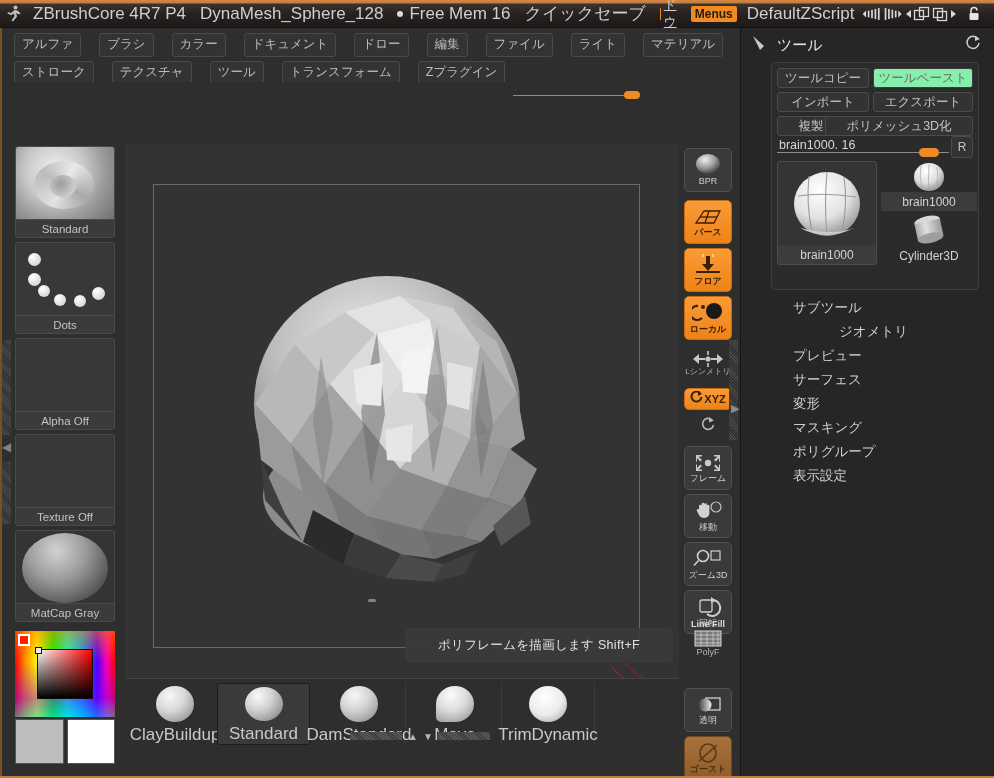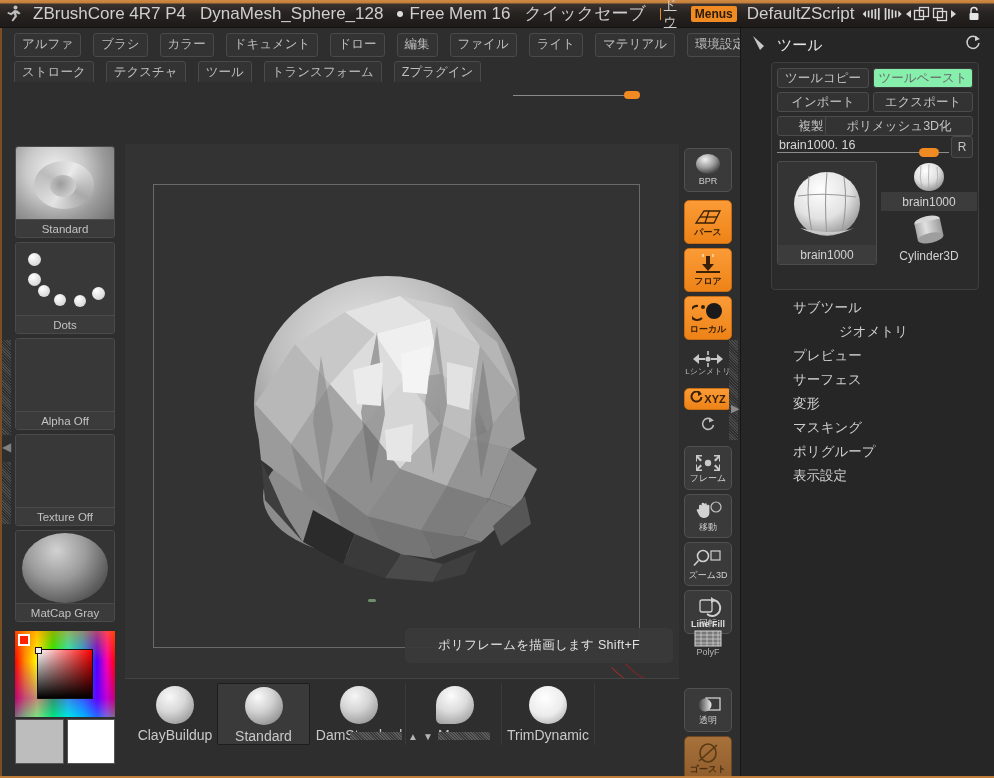--- a/index.html
+++ b/index.html
@@ -28,21 +28,21 @@
   }
   .tb-link { color:#cfcfcf; font-size:12.5px; text-decoration: underline; }
   .tb-runner { width:16px; height:18px; margin-right:4px; opacity:.85; }
   .tb-dot { width:6px; height:6px; background:#ddd; border-radius:50%; display:inline-block; margin-right:6px; }
   .tb-icon { width:22px; height:20px; display:flex; align-items:center; justify-content:center; color:#d8d8d8; }
   .tb-icon svg { display:block; }
   .slider-mini { width:5px; height:12px; background:#f08a22; border-radius:1px; display:inline-block; margin-right:3px;}
 
   
   #menubar { position:absolute; left:0; top:28px; width:746px; height:52px; background:#2e2e2e; padding:5px 8px 0 14px; }
-  .menu-row { display:flex; gap:12px; margin-bottom:4px; }
+  .menu-row { display:flex; gap:18px; margin-bottom:4px; }
   .menu-btn {
     color:#bdbdbd; font-size:12.5px; line-height:1;
     padding:4px 7px 5px 7px; border:1px solid #4a4a4a; border-radius:3px;
     background:#333333; white-space:nowrap;
   }
 
   
   #toolbar { position:absolute; left:0; top:82px; width:746px; height:62px; background:#2e2e2e; }
   .big-btn {
     position:absolute; top:100px; height:42px; border:1px solid #555; border-radius:4px;
@@ -185,21 +185,21 @@
   
   #brushstrip { position:absolute; left:125px; top:678px; width:554px; height:100px; background:#2e2e2e; border-top:1px solid #444; }
   .brush-cell {
     position:absolute; top:4px; width:93px; height:62px;
     display:flex; flex-direction:column; align-items:center; justify-content:flex-start;
     border-right:1px solid #3a3a3a;
   }
   .brush-cell.selected { background:#3a3a3a; border:1px solid #1d1d1d; border-radius:2px; }
   .brush-ball { width:38px; height:38px; border-radius:50%; margin-top:3px;
     background: radial-gradient(circle at 34% 28%, #f6f6f6, #cfcfcf 45%, #8f8f8f 80%, #5a5a5a 100%); }
-  .brush-name { color:#c9c9c9; font-size:14px; margin-top:3px; }
+  .brush-name { color:#c9c9c9; font-size:17px; margin-top:3px; }
   #brush-nav { position:absolute; left:175px; top:50px; width:240px; height:14px; display:flex; align-items:center; justify-content:center; gap:6px;}
   .bn-bar { width:52px; height:8px; background: repeating-linear-gradient(45deg,#5c5c5c 0 1px,#3a3a3a 1px 2px); }
   .bn-tri { color:#b5b5b5; font-size:10px; letter-spacing:-1px;}
 
   #bottom-edge { position:absolute; left:0; bottom:0; width:994px; height:2px; background:#c07d3a; }
   #left-edge { position:absolute; left:0; top:28px; width:2px; height:750px; background:#7a4f22; }
 </style>
 </head>
 <body>
 

